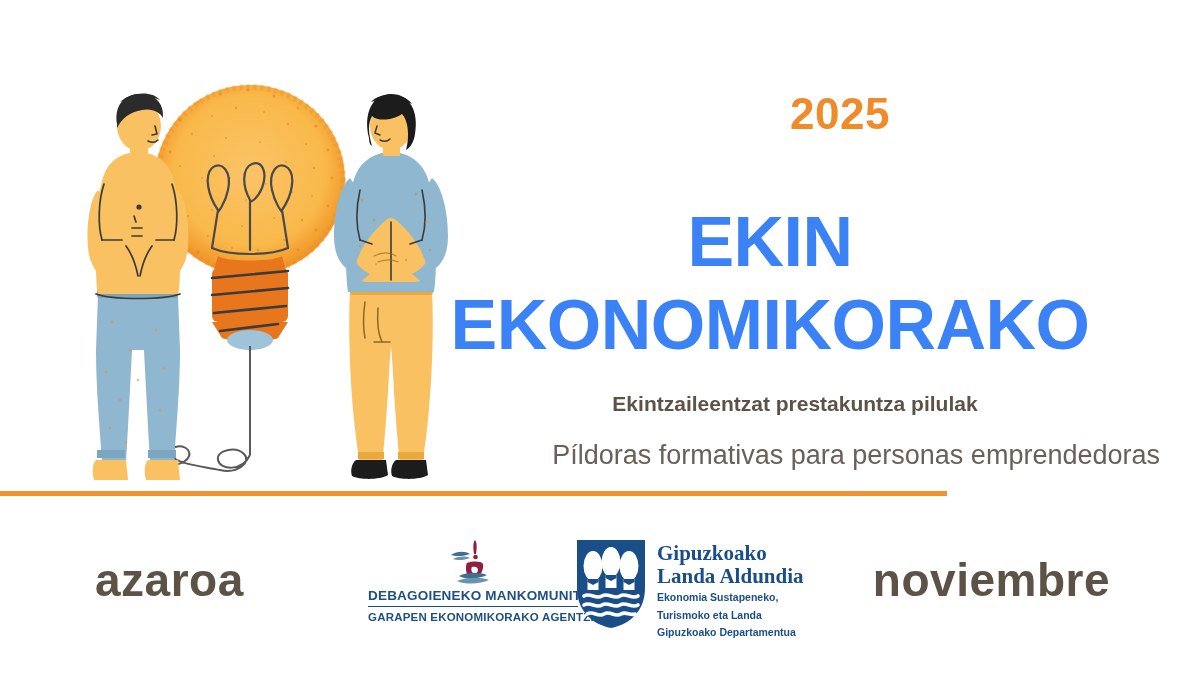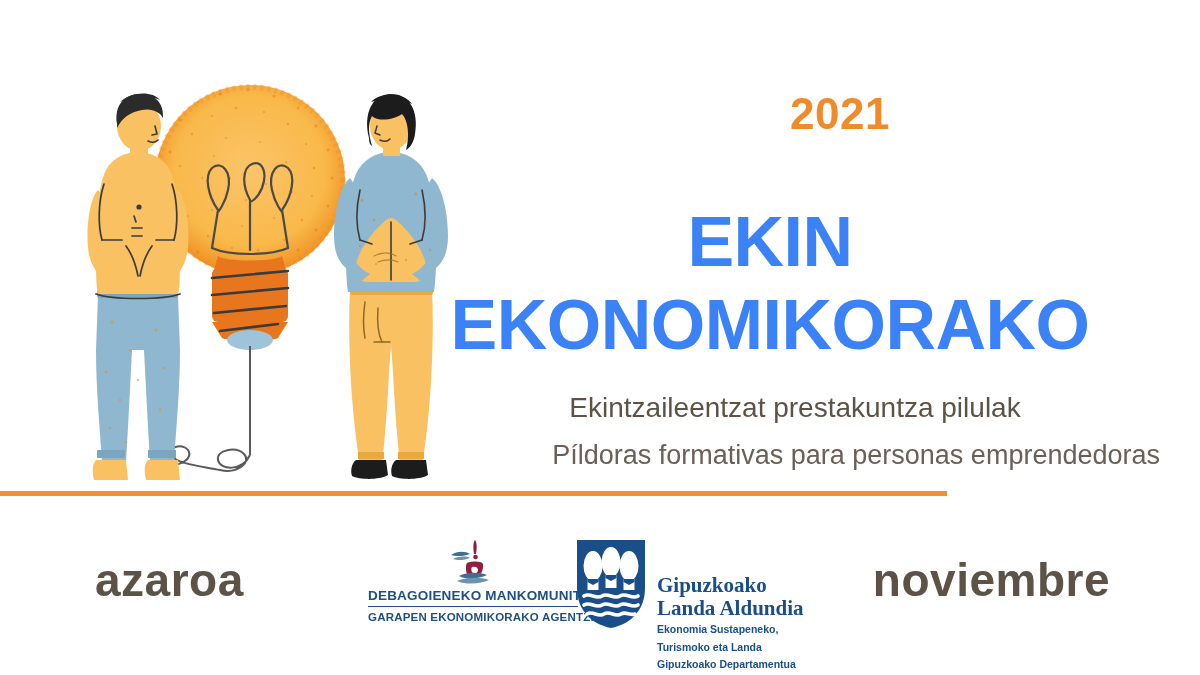--- a/index.html
+++ b/index.html
@@ -54,22 +54,22 @@
   }
   .title-1 { top: 207px; }
   .title-2 { top: 290px; }
 
   .subtitle-eu {
     position: absolute;
     left: 430px;
     top: 391px;
     width: 730px;
     text-align: center;
-    font-size: 28px;
-    font-weight: normal;
+    font-size: 21px;
+    font-weight: bold;
     color: #5d5246;
     line-height: 1.2;
   }
   .subtitle-es {
     position: absolute;
     left: 430px;
     top: 433px;
     width: 730px;
     text-align: right;
     font-size: 27px;
@@ -154,21 +154,21 @@
     left: 575px;
     top: 538px;
     width: 230px;
     height: 100px;
     display: flex;
     align-items: flex-start;
     gap: 10px;
   }
   .shield { width: 72px; height: 92px; flex: 0 0 auto; }
   .shield svg { display: block; width: 100%; height: 100%; }
-  .gip-text { padding-top: 4px; margin-top: 32px; }
+  .gip-text { padding-top: 4px; }
   .gip-t1, .gip-t2 {
     font-family: "Liberation Serif", serif;
     font-weight: bold;
     font-size: 21px;
     color: #1a4e88;
     line-height: 1.08;
     white-space: nowrap;
   }
   .gip-sub {
     font-size: 10.5px;
@@ -395,21 +395,21 @@
         <path d="M311 52 C320 42 344 42 352 54 C342 48 322 48 311 52 Z" fill="#1c1c1c"></path>
 
         <g fill="none" stroke="#3b3b3b" stroke-width="1.5" stroke-linecap="round">
           <path d="M317 76 L315 83 L320 85"></path>
           <path d="M320 90 C324 92 328 91 330 89"></path>
         </g>
       </g>
     </svg>
   </div>
 
-  <div class="year">2021</div>
+  <div class="year">2025</div>
 
   <div class="title-line title-1">EKIN</div>
   <div class="title-line title-2">EKONOMIKORAKO</div>
 
   <div class="subtitle-eu">Ekintzaileentzat prestakuntza pilulak</div>
   <div class="subtitle-es">Píldoras formativas para personas emprendedoras</div>
 
   <div class="divider"></div>
 
   <div class="month-eu">azaroa</div>

